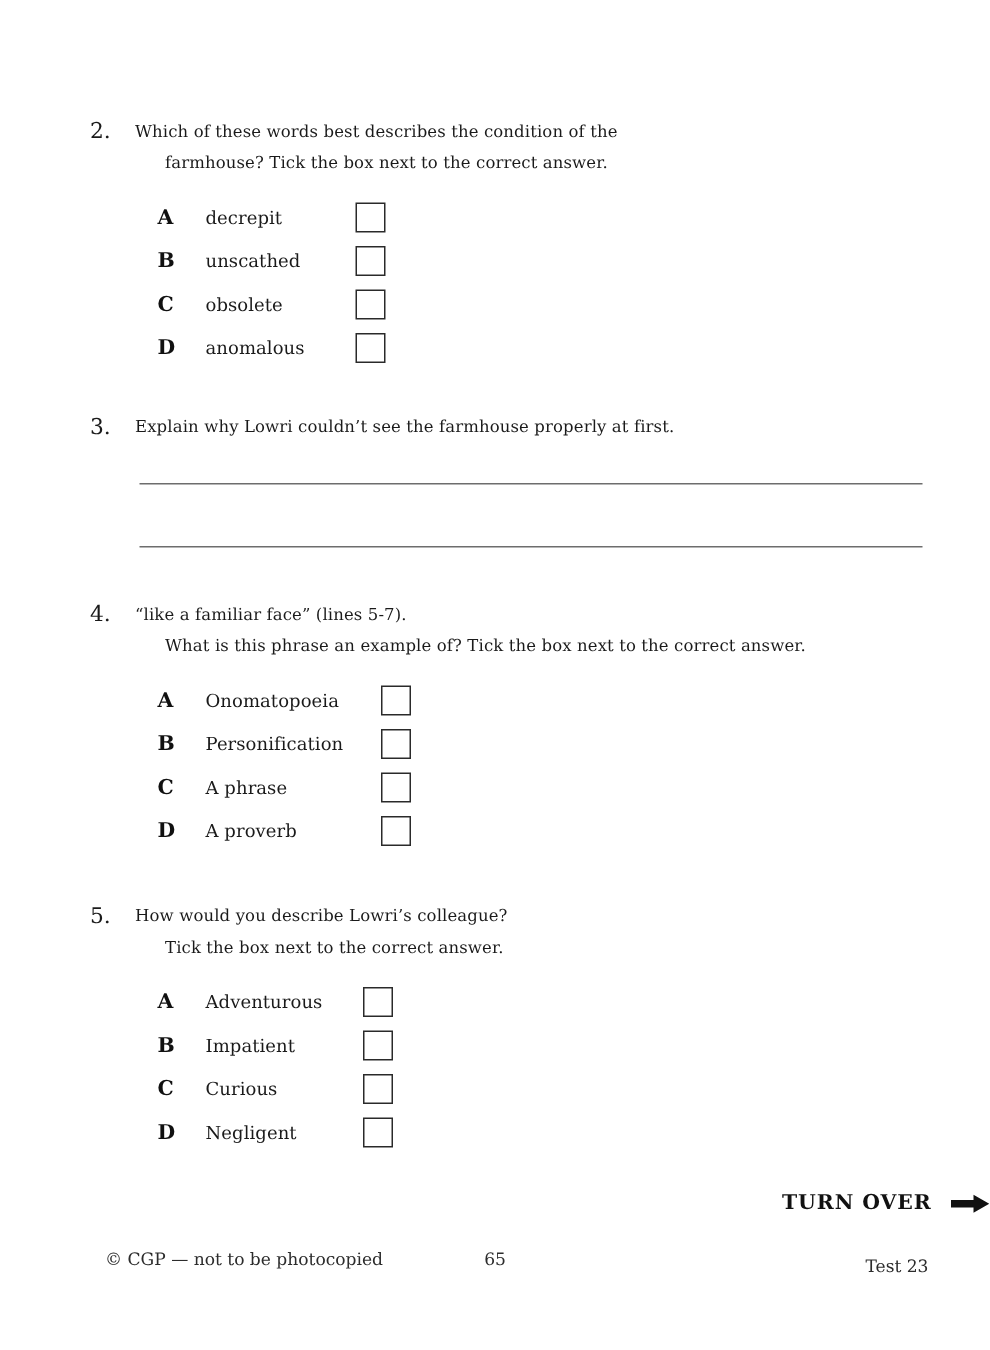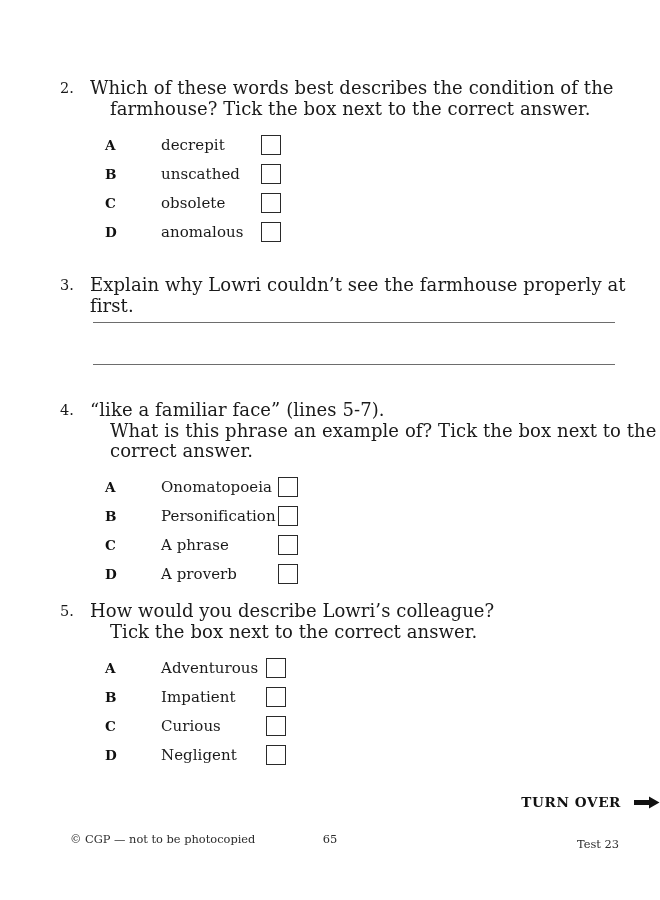--- a/index.html
+++ b/index.html
@@ -35,21 +35,21 @@
   .q-num {
     width: 30px;
     margin-left: 60px;
     flex: 0 0 30px;
     font-size: 14.5px;
     line-height: 20px;
     color: #1a1a1a;
   }
   .q-text {
     flex: 1 1 auto;
-    font-size: 18px;
+    font-size: 11px;
     line-height: 20.5px;
     color: #1a1a1a;
     letter-spacing: 0.08px;
   }
   .q-text .line2 {
     display: block;
     margin-left: 20px;
   }
 
   
@@ -61,24 +61,23 @@
     align-items: center;
     height: 29px;
   }
   .opt-letter {
     font-weight: bold;
     font-size: 13.6px;
     flex: 0 0 32px;
     color: #101010;
   }
   .opt-label {
-    font-size: 15px;
+    font-size: 12px;
     color: #1a1a1a;
     letter-spacing: 0.05px;
-    margin-left: 24px;
   }
   .opt-box {
     width: 20px;
     height: 20px;
     border: 1.6px solid #2a2a2a;
     background: #ffffff;
     box-sizing: border-box;
     flex: 0 0 20px;
   }
 

